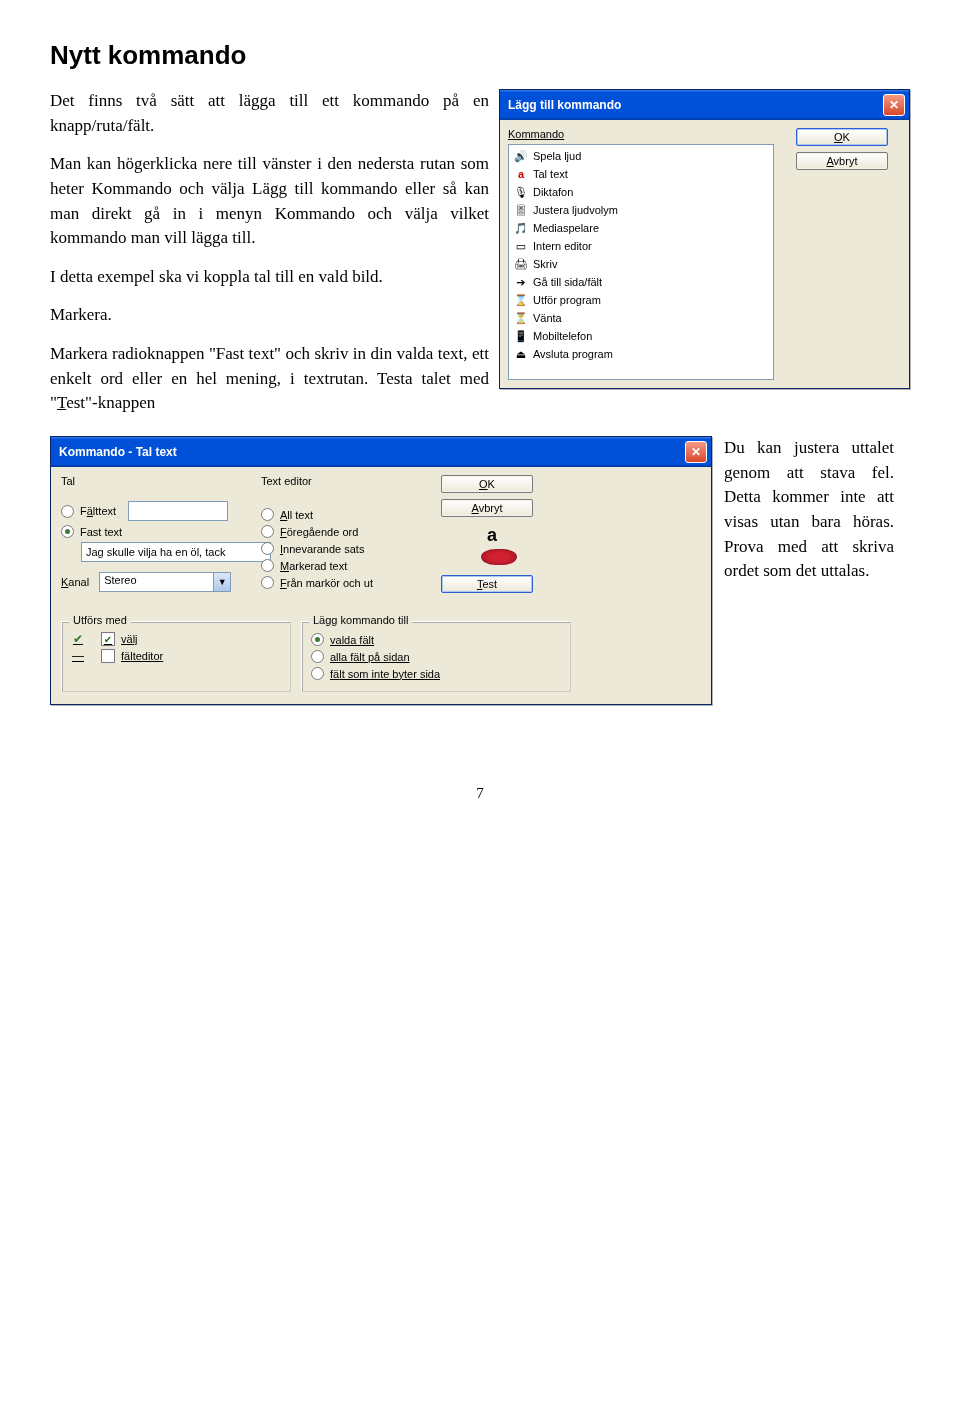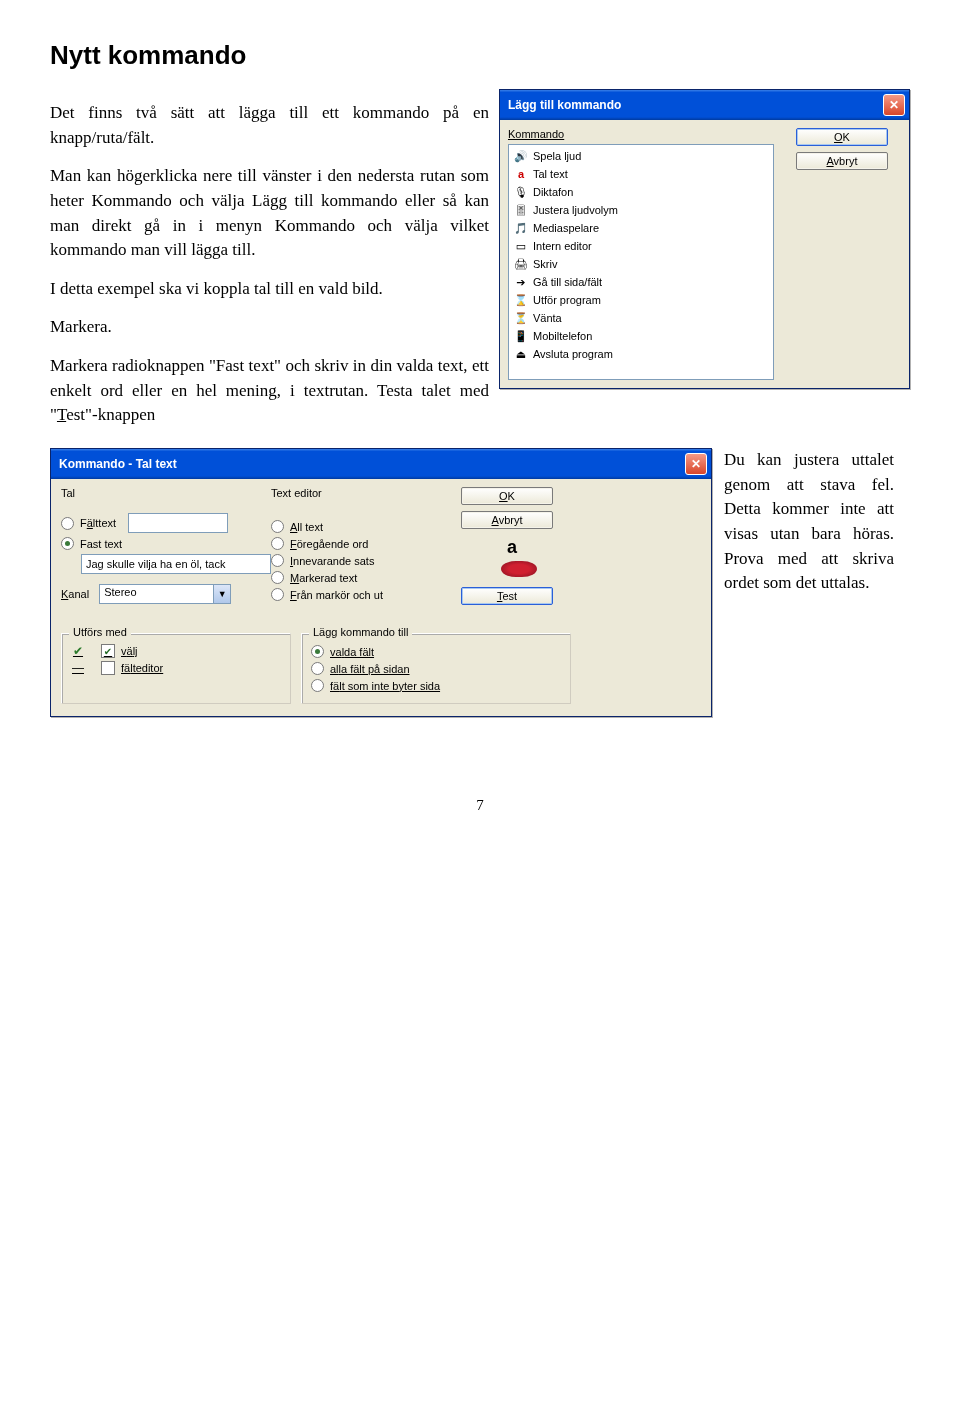--- a/index.html
+++ b/index.html
@@ -21,21 +21,21 @@
     gap: 10px;
     align-items: flex-start;
   }
   .left-text {
     width: 440px;
     font-size: 17px;
     line-height: 1.45;
   }
   .left-text p {
     text-align: justify;
-    margin: 12px 0 14px 0;
+    margin: 0 0 14px 0;
   }
   .underline { text-decoration: underline; }
 
   
   .dialog {
     font-family: Tahoma, Arial, sans-serif;
     font-size: 11px;
     background: #ece9d8;
     border: 1px solid #0a246a;
     box-shadow: 1px 1px 0 rgba(0,0,0,0.3);
@@ -116,21 +116,21 @@
   .layout-bottom {
     display:flex;
     gap:12px;
     margin-top:6px;
     align-items:flex-start;
   }
   .dlg2 { width: 660px; }
   .dlg2 .dialog-body { display:block; padding:8px 10px 12px 10px; }
   .row1 {
     display:flex;
-    gap:10px;
+    gap:0;
   }
   .groupbox {
     margin-top: 16px;
     position:relative;
     padding: 14px 10px 8px 10px;
     text-decoration: underline;
   }
   .groupbox::before {
     content:'';
     position:absolute;

